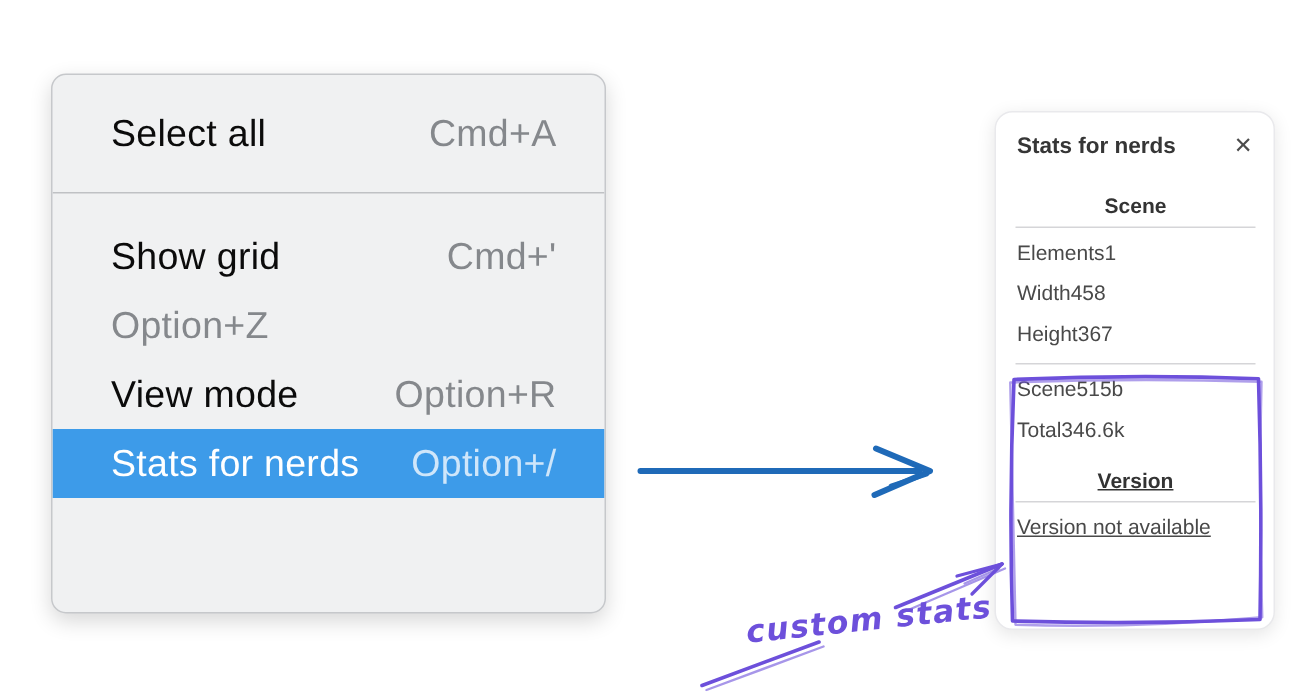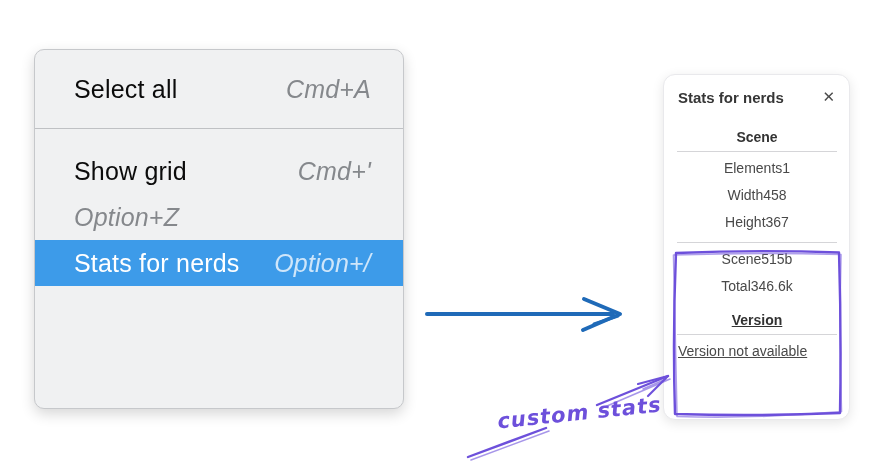--- a/index.html
+++ b/index.html
@@ -21,21 +21,21 @@
     box-shadow: 0 5px 14px rgba(0,0,0,0.16);
     overflow: hidden;
   }
   .menu-row {
     display: flex; justify-content: space-between; align-items: center;
     padding: 0 32px 0 39px;
     font-size: 25px; color: #0b0b0b;
     letter-spacing: 0.2px;
     cursor: default;
   }
-  .menu-row .shortcut { color: #85888c; font-style: italic; }
+  .menu-row .shortcut { color: #85888c; }
   .menu-row.first { height: 78px; }
   .menu-divider { height: 1px; background: #bfc1c4; }
   .menu-group { padding-top: 19px; }
   .menu-row.std { height: 46px; }
   .menu-row.selected { background: #3d9be9; color: #ffffff; }
   .menu-row.selected .shortcut { color: #cfe6fa; }
 
   
   .stats-panel {
     position: absolute; left: 663px; top: 74px;
@@ -61,21 +61,21 @@
     text-align: center; font-weight: bold; font-size: 14px; color: #333333;
   }
   .sh-scene   { margin-top: 21px; }
   .sh-storage { margin-top: 12px; }
   .sh-version { margin-top: 12px; text-decoration: underline; }
   .panel-hr {
     border: none; border-top: 1px solid #d5d5d8;
     margin: 6px -1px 3px -1px;
   }
   .stat-row {
-    display: flex; justify-content: center;
+    display: flex; justify-content: flex-start;
     line-height: 27px; height: 27px;
   }
   .stat-note { line-height: 27px; height: 27px; text-decoration: underline; }
 
   
   .overlay {
     position: absolute; left: 0; top: 0; width: 873px; height: 461px;
     pointer-events: none;
   }
   .annotation-label {
@@ -97,20 +97,24 @@
     <span class="shortcut">Cmd+A</span>
   </div>
   <div class="menu-divider"></div>
   <div class="menu-group">
     <div class="menu-row std">
       <span>Show grid</span>
       <span class="shortcut">Cmd+'</span>
     </div>
     <div class="menu-row std">
       <span class="shortcut">Option+Z</span>
+    </div>
+    <div class="menu-row std">
+      <span>View mode</span>
+      <span class="shortcut">Option+R</span>
     </div>
     <div class="menu-row std selected">
       <span>Stats for nerds</span>
       <span class="shortcut">Option+/</span>
     </div>
   </div>
 </div>
 
 <div class="stats-panel">
   <div class="panel-header">

